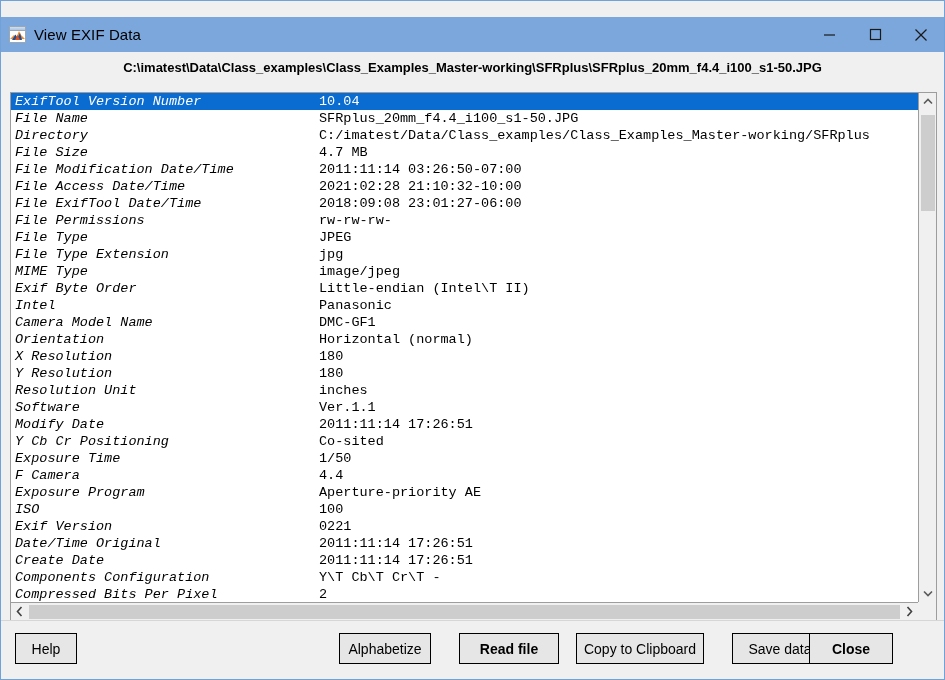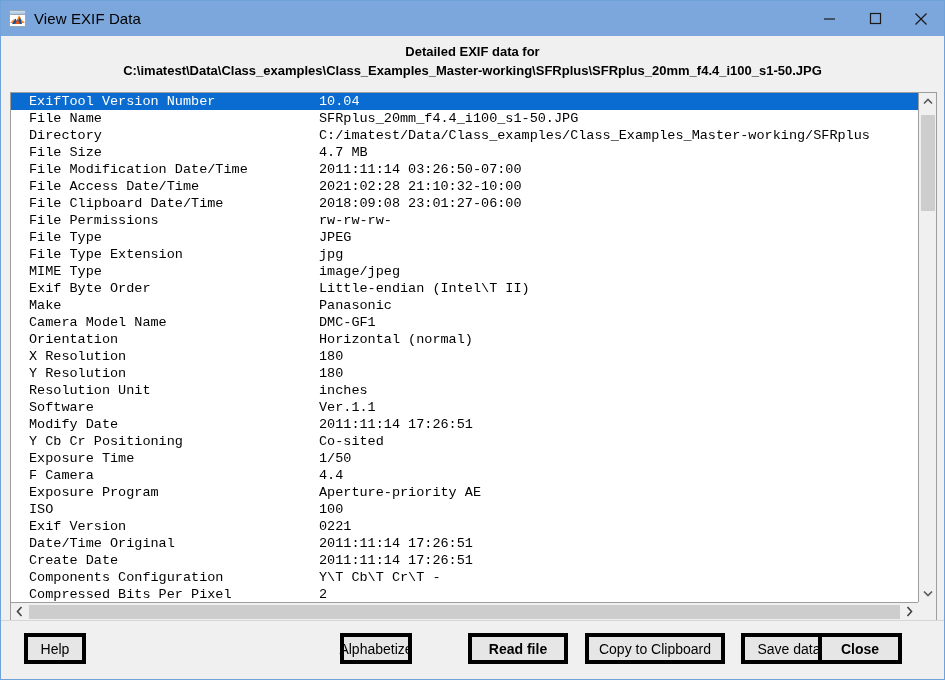--- a/index.html
+++ b/index.html
@@ -26,20 +26,21 @@
   }
 
   
   .titlebar {
     position: relative;
     height: 35px;
     background: #7ba7dc;
     display: flex;
     align-items: center;
     flex: 0 0 auto;
+    margin-top: 16px;
   }
   .title-icon {
     width: 17px;
     height: 17px;
     margin-left: 8px;
     margin-right: 8px;
     flex: 0 0 auto;
     border: 1px solid #9aa7b5;
     background: #ffffff;
     box-sizing: border-box;
@@ -127,24 +128,25 @@
     white-space: nowrap;
     position: relative;
   }
   .row.selected {
     background: #0a6cd0;
     color: #ffffff;
   }
   .row .k {
     display: inline-block;
     width: 308px;
-    padding-left: 18px;
+    padding-left: 4px;
     box-sizing: border-box;
     overflow: hidden;
     vertical-align: top;
+    font-style: italic;
   }
   .row .v {
     display: inline-block;
     vertical-align: top;
   }
 
   
   .vscroll {
     position: absolute;
     right: 0;
@@ -217,31 +219,30 @@
     bottom: 0;
     height: 58px;
     background: #f0f0f0;
     border-top: 1px solid #d6d6d6;
   }
   .btn {
     position: absolute;
     top: 12px;
     height: 31px;
     background: #e6e6e6;
-    border: 4px solid #000000;
+    border: 1px solid #000000;
     box-sizing: border-box;
     font-family: "Liberation Sans", sans-serif;
     font-size: 14px;
     color: #000;
     display: flex;
     align-items: center;
     justify-content: center;
     cursor: default;
     white-space: nowrap;
-    margin-left: 9px;
   }
   .btn.bold { font-weight: bold; }
   .note {
     position: absolute;
     left: 92px;
     top: 9px;
     width: 242px;
     text-align: center;
     font-size: 13.5px;
     line-height: 18px;
@@ -278,40 +279,39 @@
       <div class="win-btn">
         <svg width="14" height="14" viewBox="0 0 14 14">
             <line x1="1.5" y1="1.5" x2="12.5" y2="12.5" stroke="#1a1a1a" stroke-width="1.3"></line>
             <line x1="12.5" y1="1.5" x2="1.5" y2="12.5" stroke="#1a1a1a" stroke-width="1.3"></line>
           </svg>
       </div>
     </div>
   </div>
 
   <div class="header">
-    <div class="line">Detailed EXIF data for</div>
     <div class="line">C:\imatest\Data\Class_examples\Class_Examples_Master-working\SFRplus\SFRplus_20mm_f4.4_i100_s1-50.JPG</div>
   </div>
 
   <div class="listwrap">
     <div class="listinner">
       <div class="rows" id="rows">
           <div class="row selected"><span class="k">ExifTool Version Number</span><span class="v">10.04</span></div>
           <div class="row"><span class="k">File Name</span><span class="v">SFRplus_20mm_f4.4_i100_s1-50.JPG</span></div>
           <div class="row"><span class="k">Directory</span><span class="v">C:/imatest/Data/Class_examples/Class_Examples_Master-working/SFRplus</span></div>
           <div class="row"><span class="k">File Size</span><span class="v">4.7 MB</span></div>
           <div class="row"><span class="k">File Modification Date/Time</span><span class="v">2011:11:14 03:26:50-07:00</span></div>
           <div class="row"><span class="k">File Access Date/Time</span><span class="v">2021:02:28 21:10:32-10:00</span></div>
-          <div class="row"><span class="k">File Clipboard Date/Time</span><span class="v">2018:09:08 23:01:27-06:00</span></div>
+          <div class="row"><span class="k">File ExifTool Date/Time</span><span class="v">2018:09:08 23:01:27-06:00</span></div>
           <div class="row"><span class="k">File Permissions</span><span class="v">rw-rw-rw-</span></div>
           <div class="row"><span class="k">File Type</span><span class="v">JPEG</span></div>
           <div class="row"><span class="k">File Type Extension</span><span class="v">jpg</span></div>
           <div class="row"><span class="k">MIME Type</span><span class="v">image/jpeg</span></div>
           <div class="row"><span class="k">Exif Byte Order</span><span class="v">Little-endian (Intel\T II)</span></div>
-          <div class="row"><span class="k">Make</span><span class="v">Panasonic</span></div>
+          <div class="row"><span class="k">Intel</span><span class="v">Panasonic</span></div>
           <div class="row"><span class="k">Camera Model Name</span><span class="v">DMC-GF1</span></div>
           <div class="row"><span class="k">Orientation</span><span class="v">Horizontal (normal)</span></div>
           <div class="row"><span class="k">X Resolution</span><span class="v">180</span></div>
           <div class="row"><span class="k">Y Resolution</span><span class="v">180</span></div>
           <div class="row"><span class="k">Resolution Unit</span><span class="v">inches</span></div>
           <div class="row"><span class="k">Software</span><span class="v">Ver.1.1</span></div>
           <div class="row"><span class="k">Modify Date</span><span class="v">2011:11:14 17:26:51</span></div>
           <div class="row"><span class="k">Y Cb Cr Positioning</span><span class="v">Co-sited</span></div>
           <div class="row"><span class="k">Exposure Time</span><span class="v">1/50</span></div>
           <div class="row"><span class="k">F Camera</span><span class="v">4.4</span></div>
@@ -351,20 +351,20 @@
             <path d="M1.5 1 L5.5 5.5 L1.5 10" fill="none" stroke="#404040" stroke-width="1.6"></path>
           </svg>
       </div>
     </div>
 
     <div class="corner"></div>
   </div>
 
   <div class="bottombar">
     <div class="btn" style="left:14px; width:62px;">Help</div>
-    <div class="btn" style="left:330px; width:72px;">Alphabetize</div>
+    <div class="btn" style="left:338px; width:92px;">Alphabetize</div>
     <div class="btn bold" style="left:458px; width:100px;">Read file</div>
-    <div class="btn" style="left:575px; width:140px;">Copy to Clipboard</div>
+    <div class="btn" style="left:575px; width:128px;">Copy to Clipboard</div>
     <div class="btn" style="left:731px; width:96px;">Save data</div>
     <div class="btn bold" style="left:808px; width:84px;">Close</div>
   </div>
 
 </div>
 
 </body></html>

